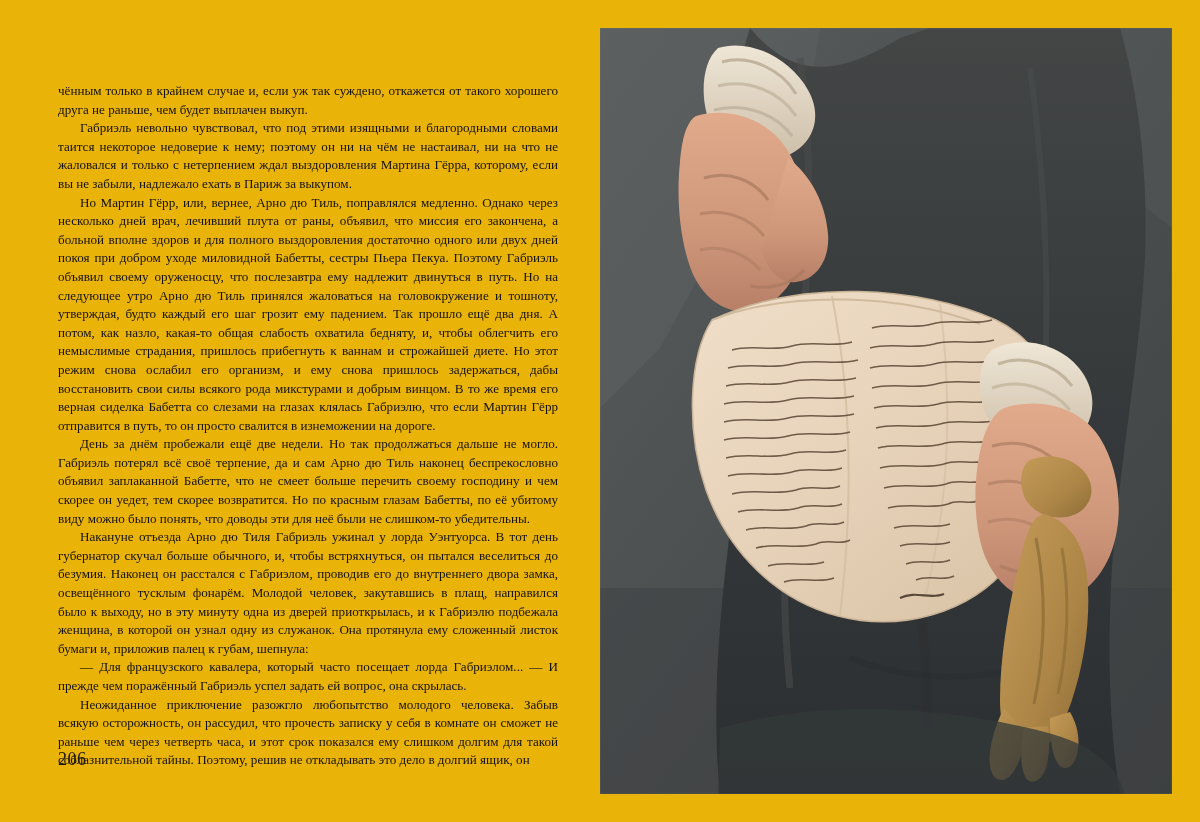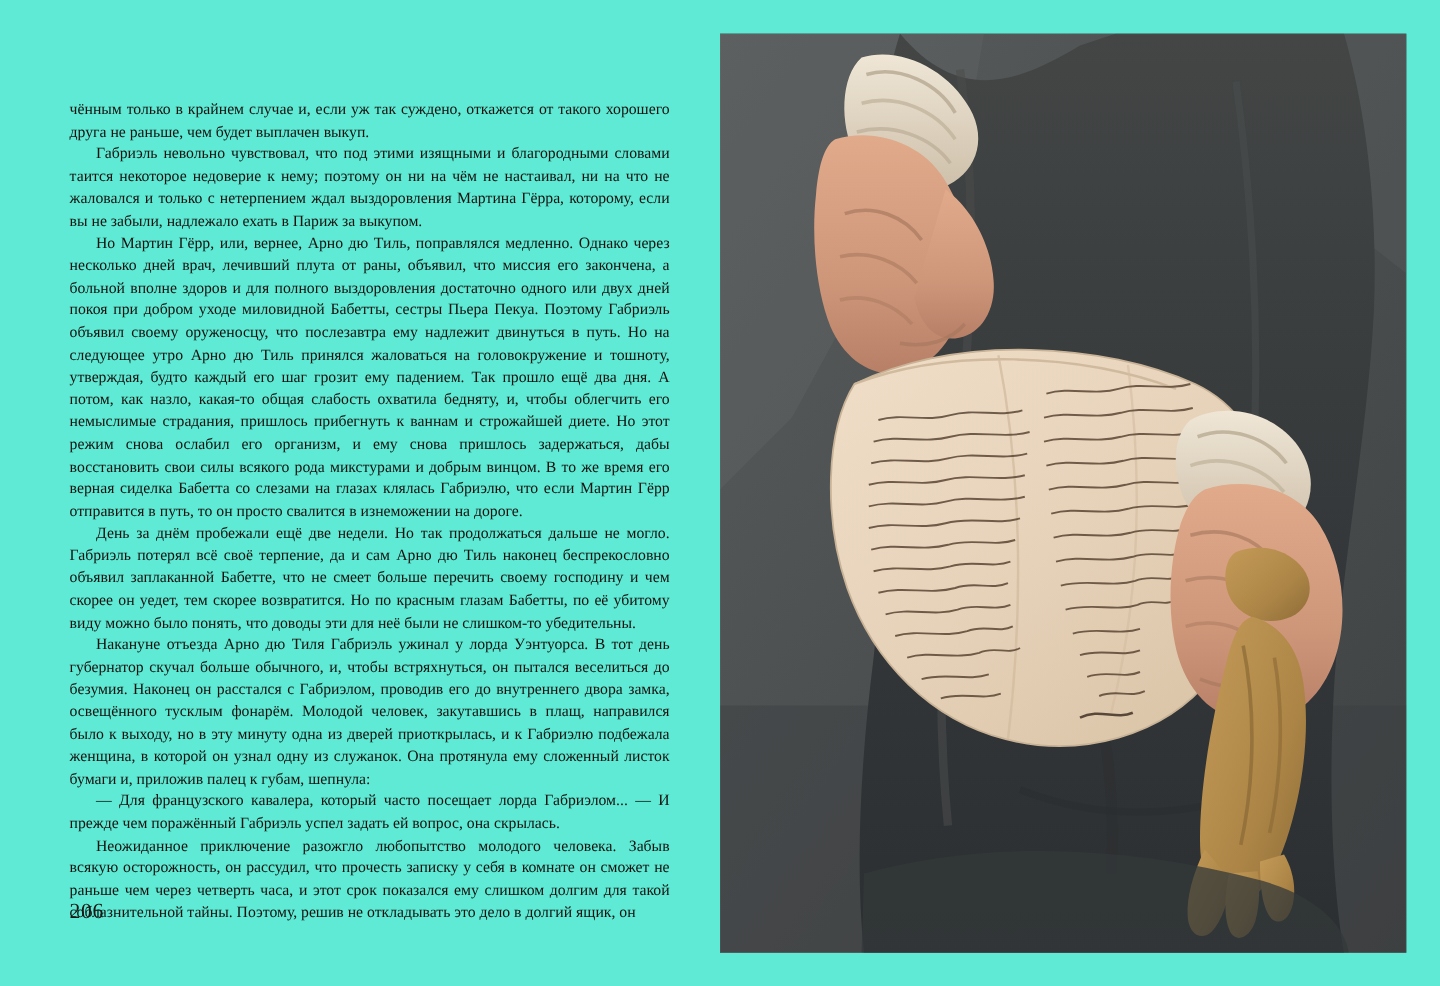--- a/index.html
+++ b/index.html
@@ -10,21 +10,21 @@
   body {
     width: 1200px;
     height: 822px;
     overflow: hidden;
     font-family: "Liberation Serif", serif;
   }
   .page {
     position: relative;
     width: 1200px;
     height: 822px;
-    background: #5eead4;
+    background: #eab308;
   }
 
   
   .text-column {
     position: absolute;
     left: 58px;
     top: 82px;
     width: 500px;
     text-align: justify;
     font-size: 13.1px;

